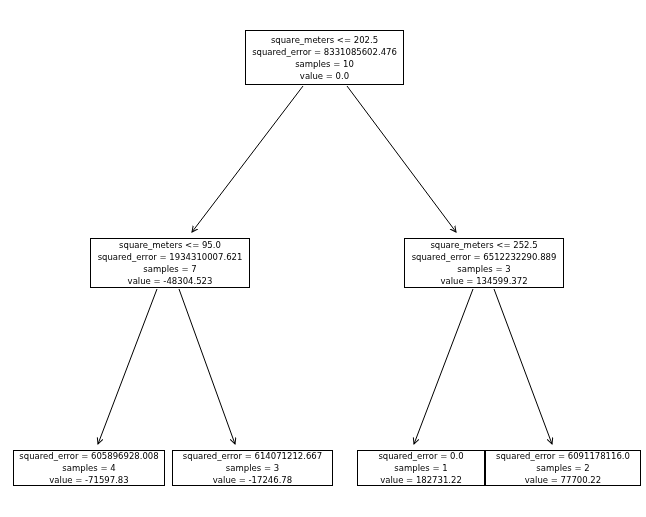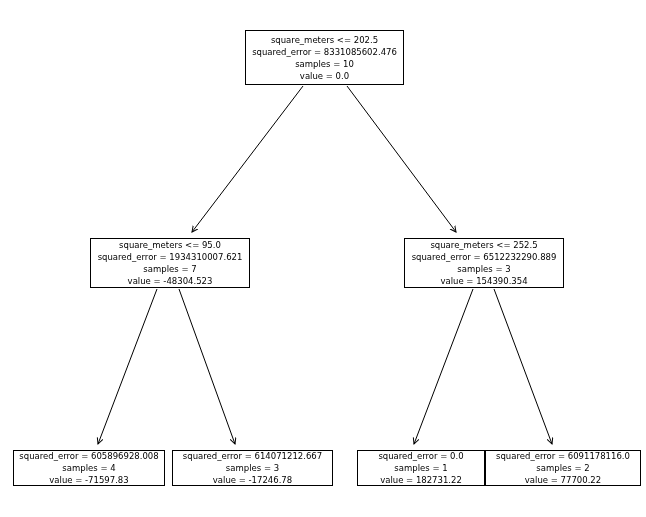--- a/index.html
+++ b/index.html
@@ -79,21 +79,21 @@
     <span>square_meters &lt;= 95.0</span>
     <span>squared_error = 1934310007.621</span>
     <span>samples = 7</span>
     <span>value = -48304.523</span>
   </div>
 
   <div class="node n-right">
     <span>square_meters &lt;= 252.5</span>
     <span>squared_error = 6512232290.889</span>
     <span>samples = 3</span>
-    <span>value = 154390.354</span>
+    <span>value = 134599.372</span>
   </div>
 
   <div class="node n-ll">
     <span>squared_error = 605896928.008</span>
     <span>samples = 4</span>
     <span>value = -71597.83</span>
   </div>
 
   <div class="node n-lr">
     <span>squared_error = 614071212.667</span>

